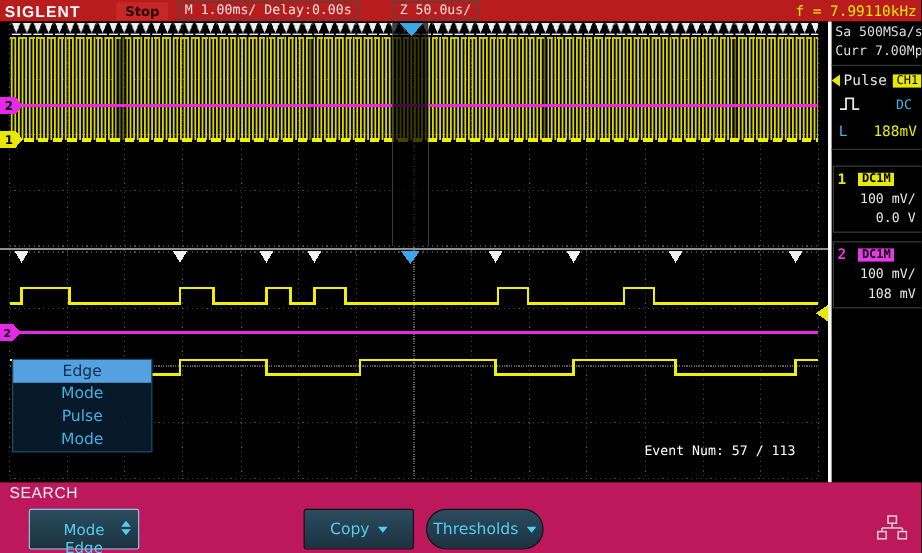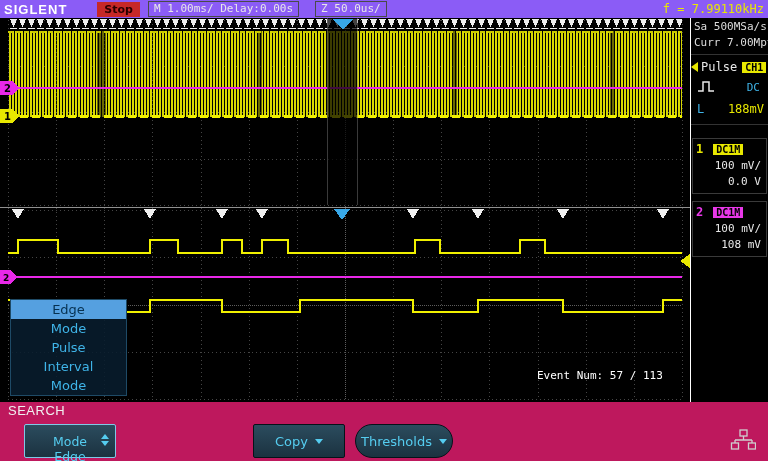--- a/index.html
+++ b/index.html
@@ -1,50 +1,50 @@
 <!DOCTYPE html>
 <html><head>
 <meta charset="utf-8">
 <style>
   html,body{margin:0;padding:0;background:#000;}
   .screen{position:relative;width:768px;height:461px;background:#000;overflow:hidden;
           font-family:"DejaVu Sans",sans-serif;}
   
-  .topbar{position:absolute;left:0;top:0;width:768px;height:18px;background:#8b5cf6;
+  .topbar{position:absolute;left:0;top:0;width:768px;height:18px;background:#b91c1c;
           display:flex;align-items:center;}
   .logo{margin-left:4px;color:#fff;font-weight:bold;font-size:13px;letter-spacing:1px;
         font-family:"Liberation Sans",sans-serif;}
   .stopbadge{margin-left:30px;background:#c62828;color:#2a0000;font-weight:bold;
              font-size:11px;padding:1px 7px;line-height:13px;}
   .tbbox{margin-left:8px;border:1px solid #4a4a4a;color:#e8e8e8;
          font:11px "DejaVu Sans Mono",monospace;padding:0 5px;height:14px;line-height:14px;}
-  .zbox{margin-left:16px;}
+  .zbox{margin-left:28px;}
   .freq{position:absolute;right:4px;top:2px;color:#e8e800;
         font:12px "DejaVu Sans Mono",monospace;}
   
   .waveform{position:absolute;left:0;top:18px;width:690px;height:384px;background:#000;z-index:1;}
   .eventnum{position:absolute;left:537px;top:369px;color:#fff;z-index:2;
             font:11px "DejaVu Sans Mono",monospace;}
   
   .popup{position:absolute;left:10px;top:299px;width:115px;z-index:5;
          background:rgba(8,28,46,0.88);border:1px solid #1e4a66;}
   .popup-item{height:19px;line-height:19px;text-align:center;color:#3fb4e8;font-size:13px;cursor:default;}
   .popup-item.sel{background:#55a0e0;color:#06304f;}
   
   .sidebar{position:absolute;left:690px;top:18px;width:78px;height:384px;background:#000;
-           border-left:1px solid #ffffff;box-sizing:border-box;
+           border-left:3px solid #ffffff;box-sizing:border-box;
            font-family:"DejaVu Sans Mono",monospace;}
   .sr{position:absolute;left:3px;top:2px;color:#ddd;font-size:11px;white-space:nowrap;}
   .md{position:absolute;left:3px;top:18px;color:#ddd;font-size:11px;white-space:nowrap;}
   .sdiv{position:absolute;left:0;width:100%;border-top:1px solid #333;}
   .trigrow1{position:absolute;left:0;top:42px;width:100%;display:flex;align-items:center;}
   .trig-arrow{width:0;height:0;border-top:5px solid transparent;border-bottom:5px solid transparent;
               border-right:7px solid #e8e800;}
   .trig-type{color:#e8e8e8;font-size:12px;margin-left:3px;}
-  .trig-src{background:#e8e800;color:#000;font-size:10px;font-weight:bold;padding:0 3px;margin-left:5px;}
+  .trig-src{background:#e8e800;color:#000;font-size:10px;font-weight:normal;padding:0 3px;margin-left:5px;}
   .trigrow2{position:absolute;left:0;top:62px;width:100%;height:14px;}
   .pulseicon{position:absolute;left:6px;top:0;}
   .coup{position:absolute;right:8px;top:1px;color:#3fb4e8;font-size:11px;}
   .trigrow3{position:absolute;left:0;top:84px;width:100%;height:14px;}
   .lvl-l{position:absolute;left:6px;top:0;color:#3fb4e8;font-size:12px;}
   .lvl-v{position:absolute;right:4px;top:0;color:#e8e800;font-size:12px;}
   .chbox{position:absolute;left:1px;width:75px;height:56px;border:1px solid #3a3a3a;box-sizing:border-box;}
   .ch1box{top:120px;} .ch2box{top:183px;}
   .chrow1{display:flex;align-items:center;padding:3px 3px 0 3px;}
   .chnum{font-size:12px;font-weight:bold;}
@@ -158,21 +158,20 @@
       <polygon points="690,236 690,250 680,243" fill="#e8e800"></polygon>
     </svg>
   </div>
 
   <div class="eventnum">Event Num: 57 / 113</div>
 
   <div class="popup">
     <div class="popup-item sel">Edge</div>
     <div class="popup-item">Mode</div>
     <div class="popup-item">Pulse</div>
-    <div class="popup-item">Interval</div>
     <div class="popup-item">Mode</div>
   </div>
 
   <div class="sidebar">
     <div class="sr">Sa 500MSa/s</div>
     <div class="md">Curr 7.00Mpts</div>
     <div class="sdiv" style="top:36px"></div>
 
     <div class="trigrow1">
       <span class="trig-arrow"></span>

